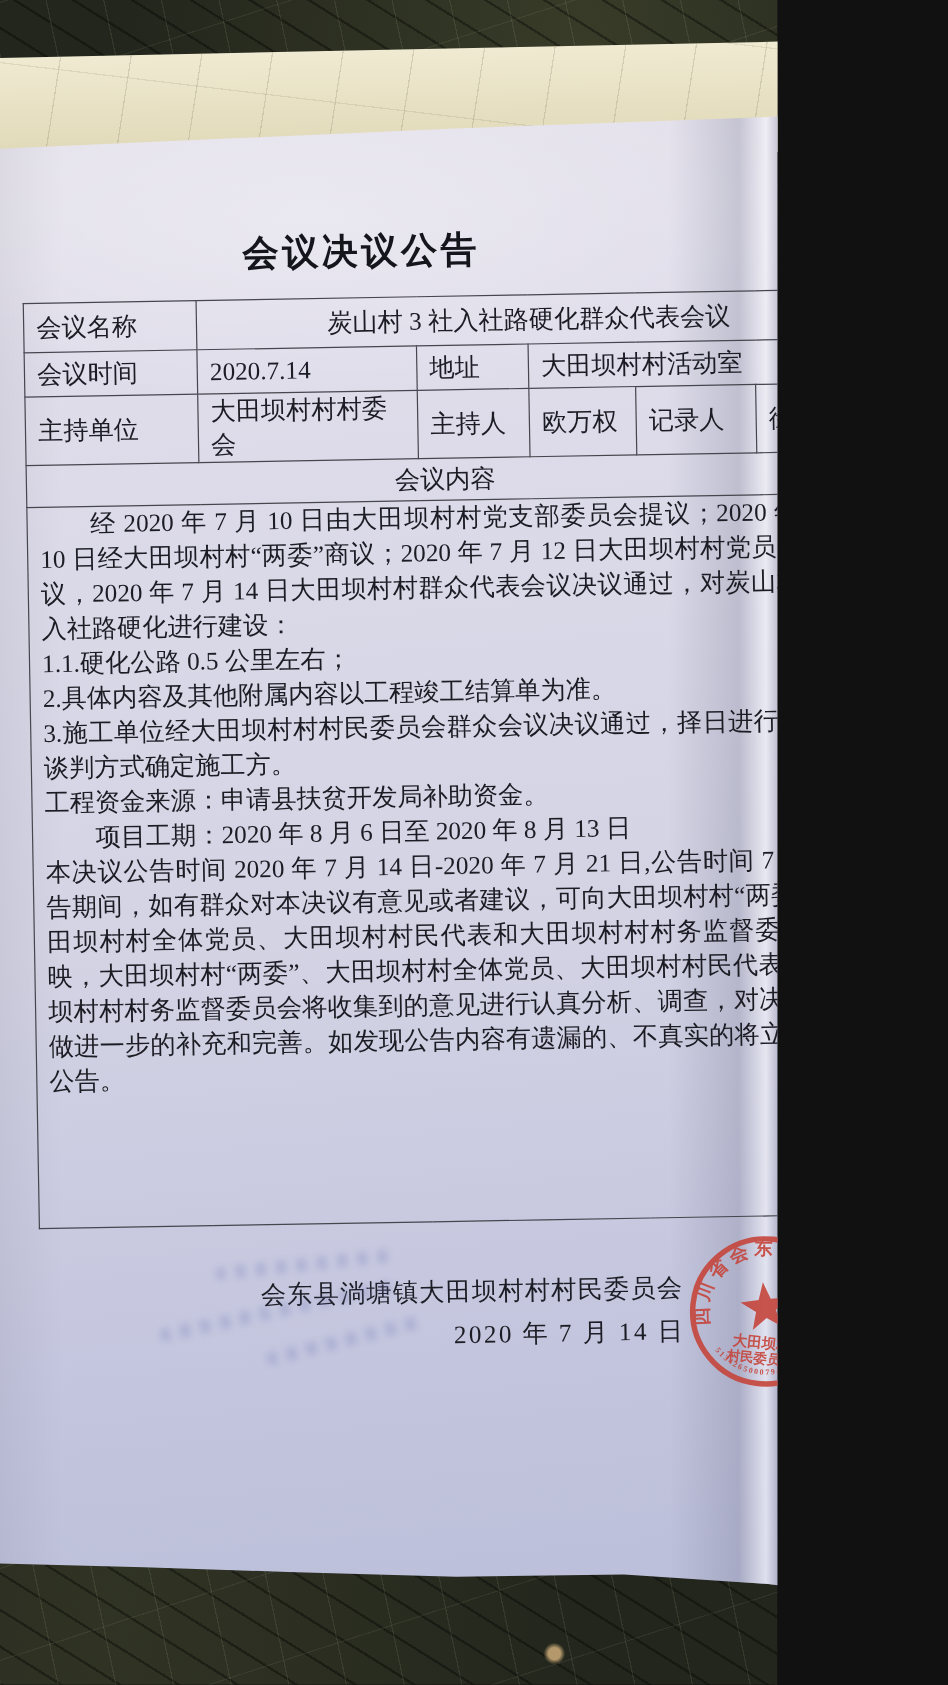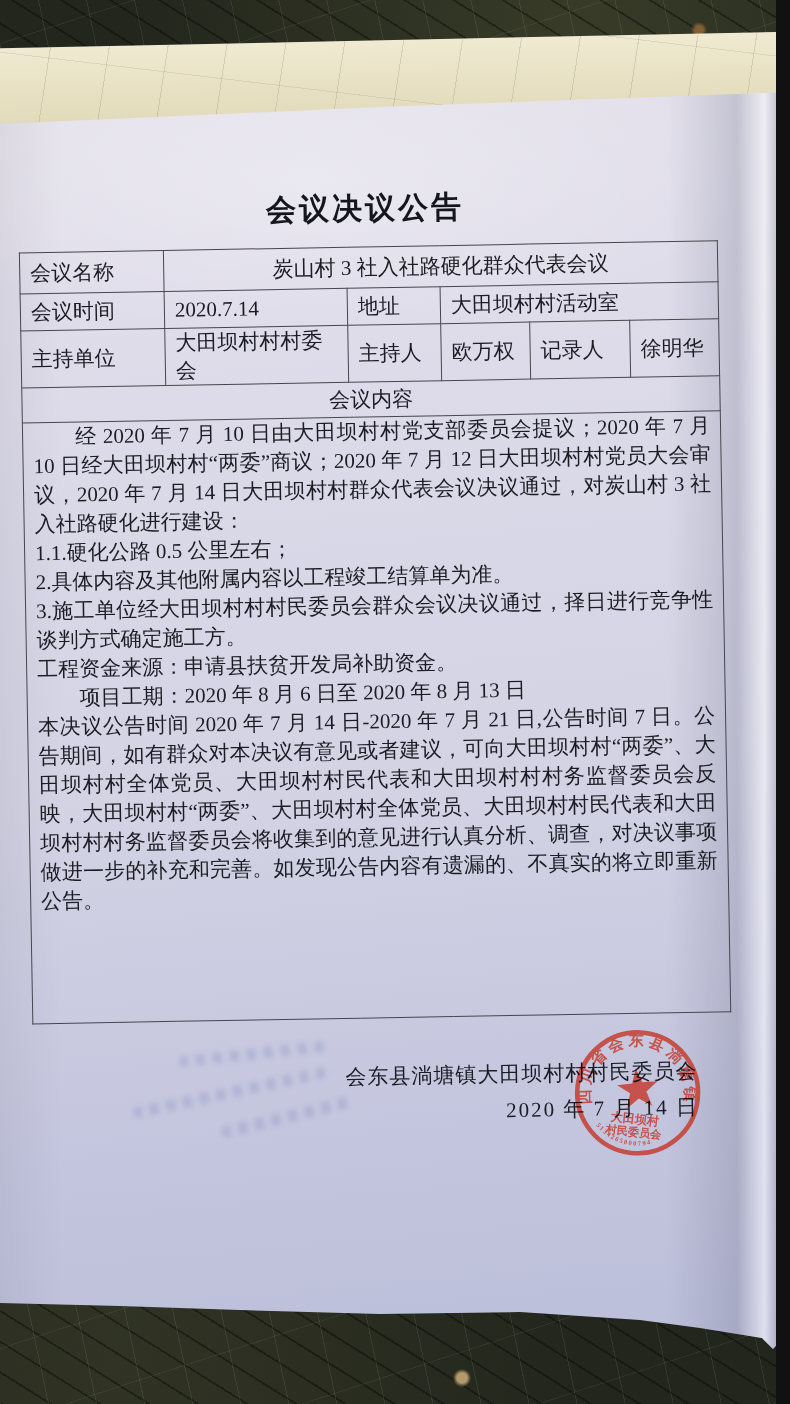--- a/index.html
+++ b/index.html
@@ -1,17 +1,17 @@
 <!DOCTYPE html>
 <html><head>
 <meta charset="utf-8">
 <style>
   html,body { margin:0; padding:0; background:#111; }
   .scene {
-    position:relative; width:776px; height:1404px; overflow:hidden;
+    position:relative; width:648px; height:1404px; overflow:hidden;
     font-family:"Liberation Serif","DejaVu Serif",serif;
     color:#1c1c24;
   }
   
   .wall {
     position:absolute; inset:0;
     background-color:#23261c;
     background-image:
       radial-gradient(circle at 699px 30px, rgba(146,103,58,.85) 0 4px, transparent 8px),
       radial-gradient(circle at 462px 1378px, rgba(196,165,116,.9) 0 5px, transparent 9px),

